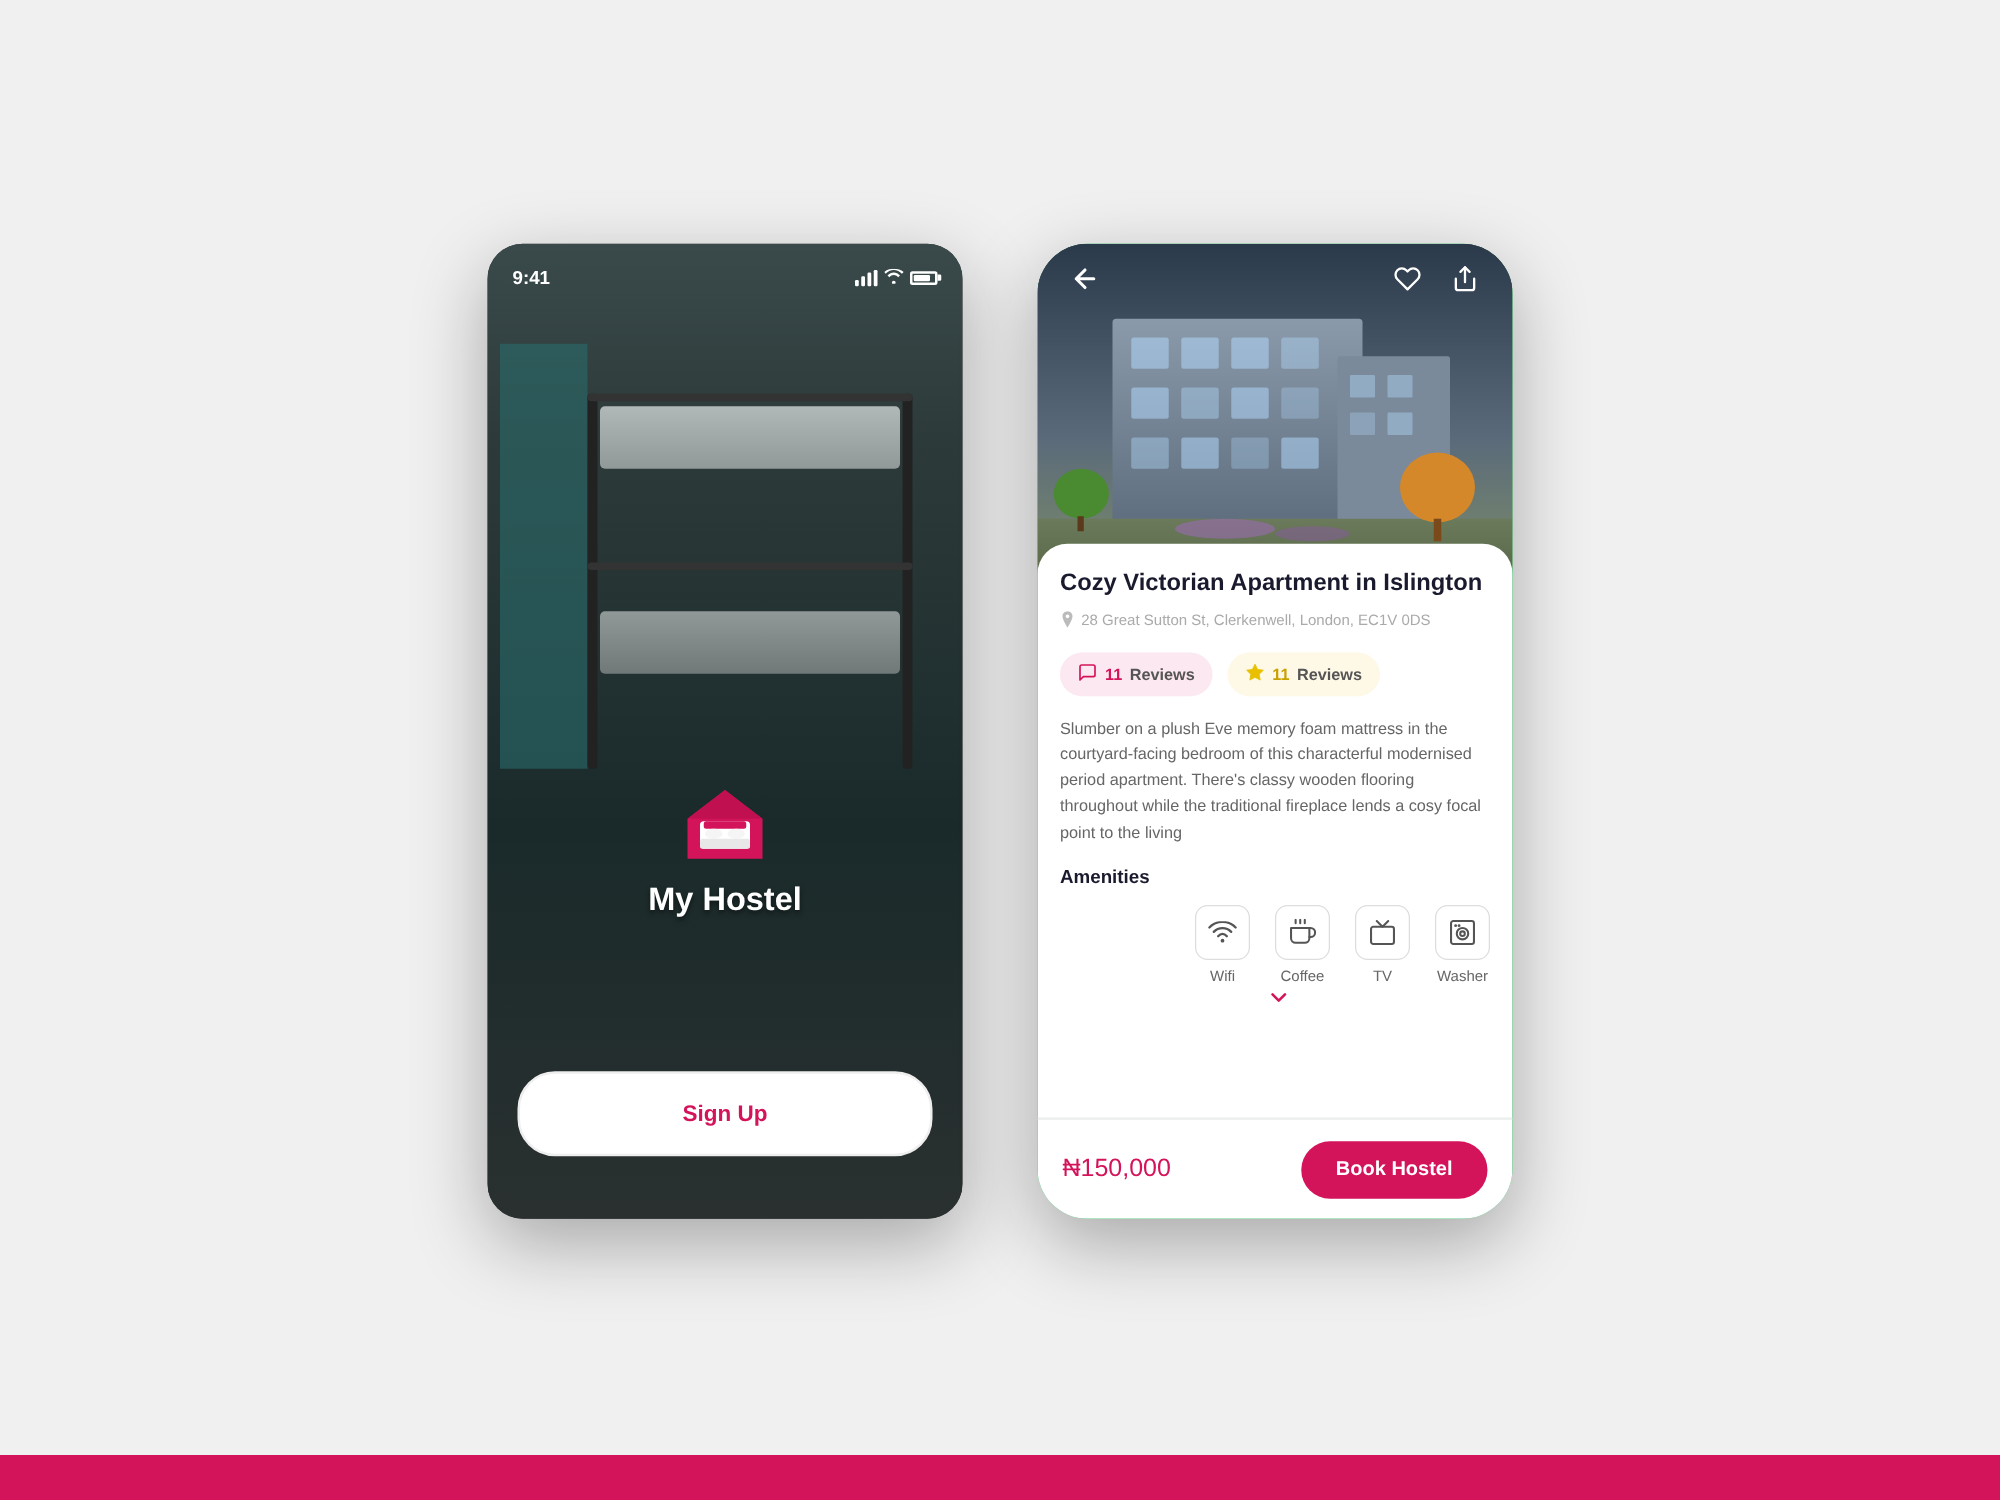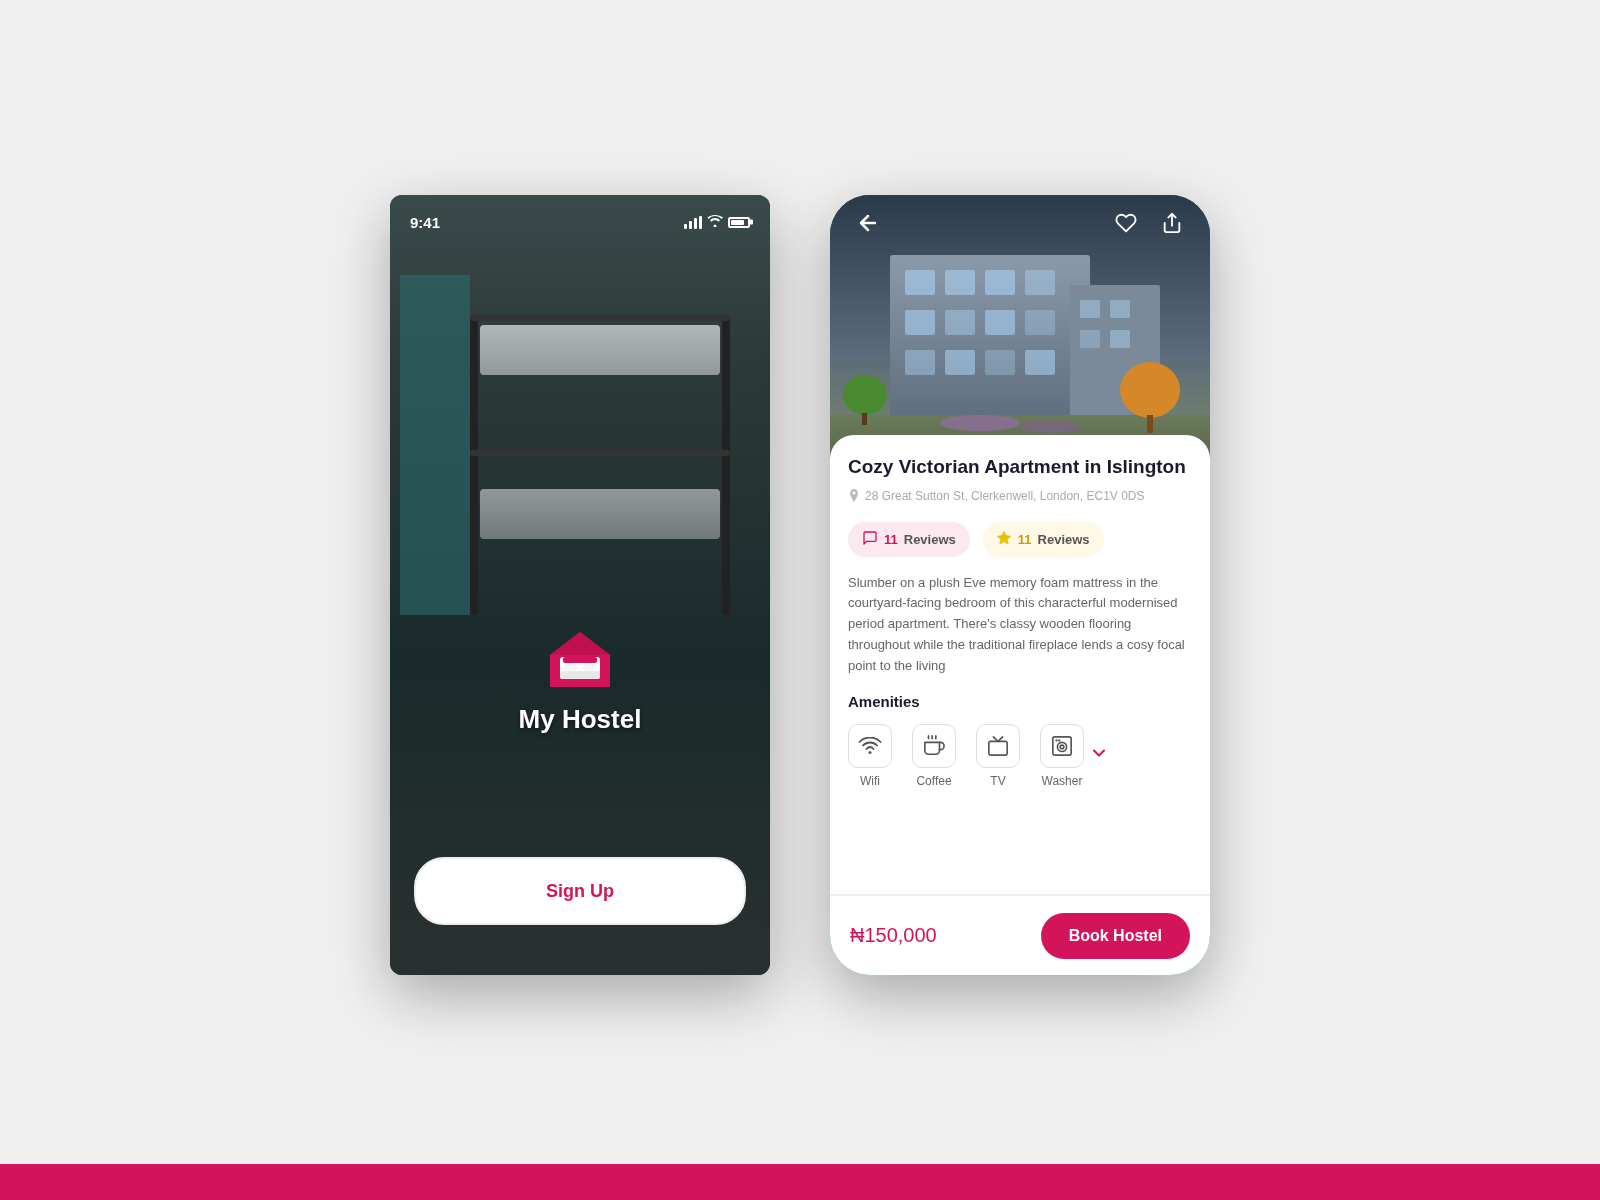--- a/index.html
+++ b/index.html
@@ -27,21 +27,21 @@
       gap: 60px;
       align-items: center;
       justify-content: center;
       margin-bottom: 30px;
     }
 
     
     .phone-login {
       width: 380px;
       height: 780px;
-      border-radius: 12px;
+      border-radius: 28px;
       overflow: hidden;
       position: relative;
       box-shadow: 0 20px 60px rgba(0,0,0,0.3);
       background: #2a2a2a;
     }
     .phone-login-bg {
       position: absolute;
       inset: 0;
       background: linear-gradient(
         180deg,
@@ -621,21 +621,21 @@
           </span>
           <span class="review-count-gold">11</span>
           <span style="color:#555;">Reviews</span>
         </div>
       </div>
 
       <div class="description-text">Slumber on a plush Eve memory foam mattress in the courtyard-facing bedroom of this characterful modernised period apartment. There's classy wooden flooring throughout while the traditional fireplace lends a cosy focal point to the living</div>
 
       <div class="amenities-section">
         <div class="amenities-title">Amenities</div>
-        <div style="display:flex;align-items:flex-end;">
+        <div style="display:flex;align-items:flex-end;flex-direction:column;">
           <div class="amenities-grid">
 
             <div class="amenity-item">
               <div class="amenity-icon">
                 <svg width="24" height="18" viewBox="0 0 24 18" fill="none" stroke="#555" stroke-width="1.8" stroke-linecap="round">
                   <path d="M12 14a1.5 1.5 0 100 3 1.5 1.5 0 000-3z" fill="#555" stroke="none"></path>
                   <path d="M5 8.5C6.8 6.6 9.3 5.5 12 5.5s5.2 1.1 7 3"></path>
                   <path d="M1.5 5C4.2 2.1 7.9.5 12 .5s7.8 1.6 10.5 4.5"></path>
                   <path d="M8.5 12C9.5 10.8 10.7 10 12 10s2.5.8 3.5 2"></path>
                 </svg>

